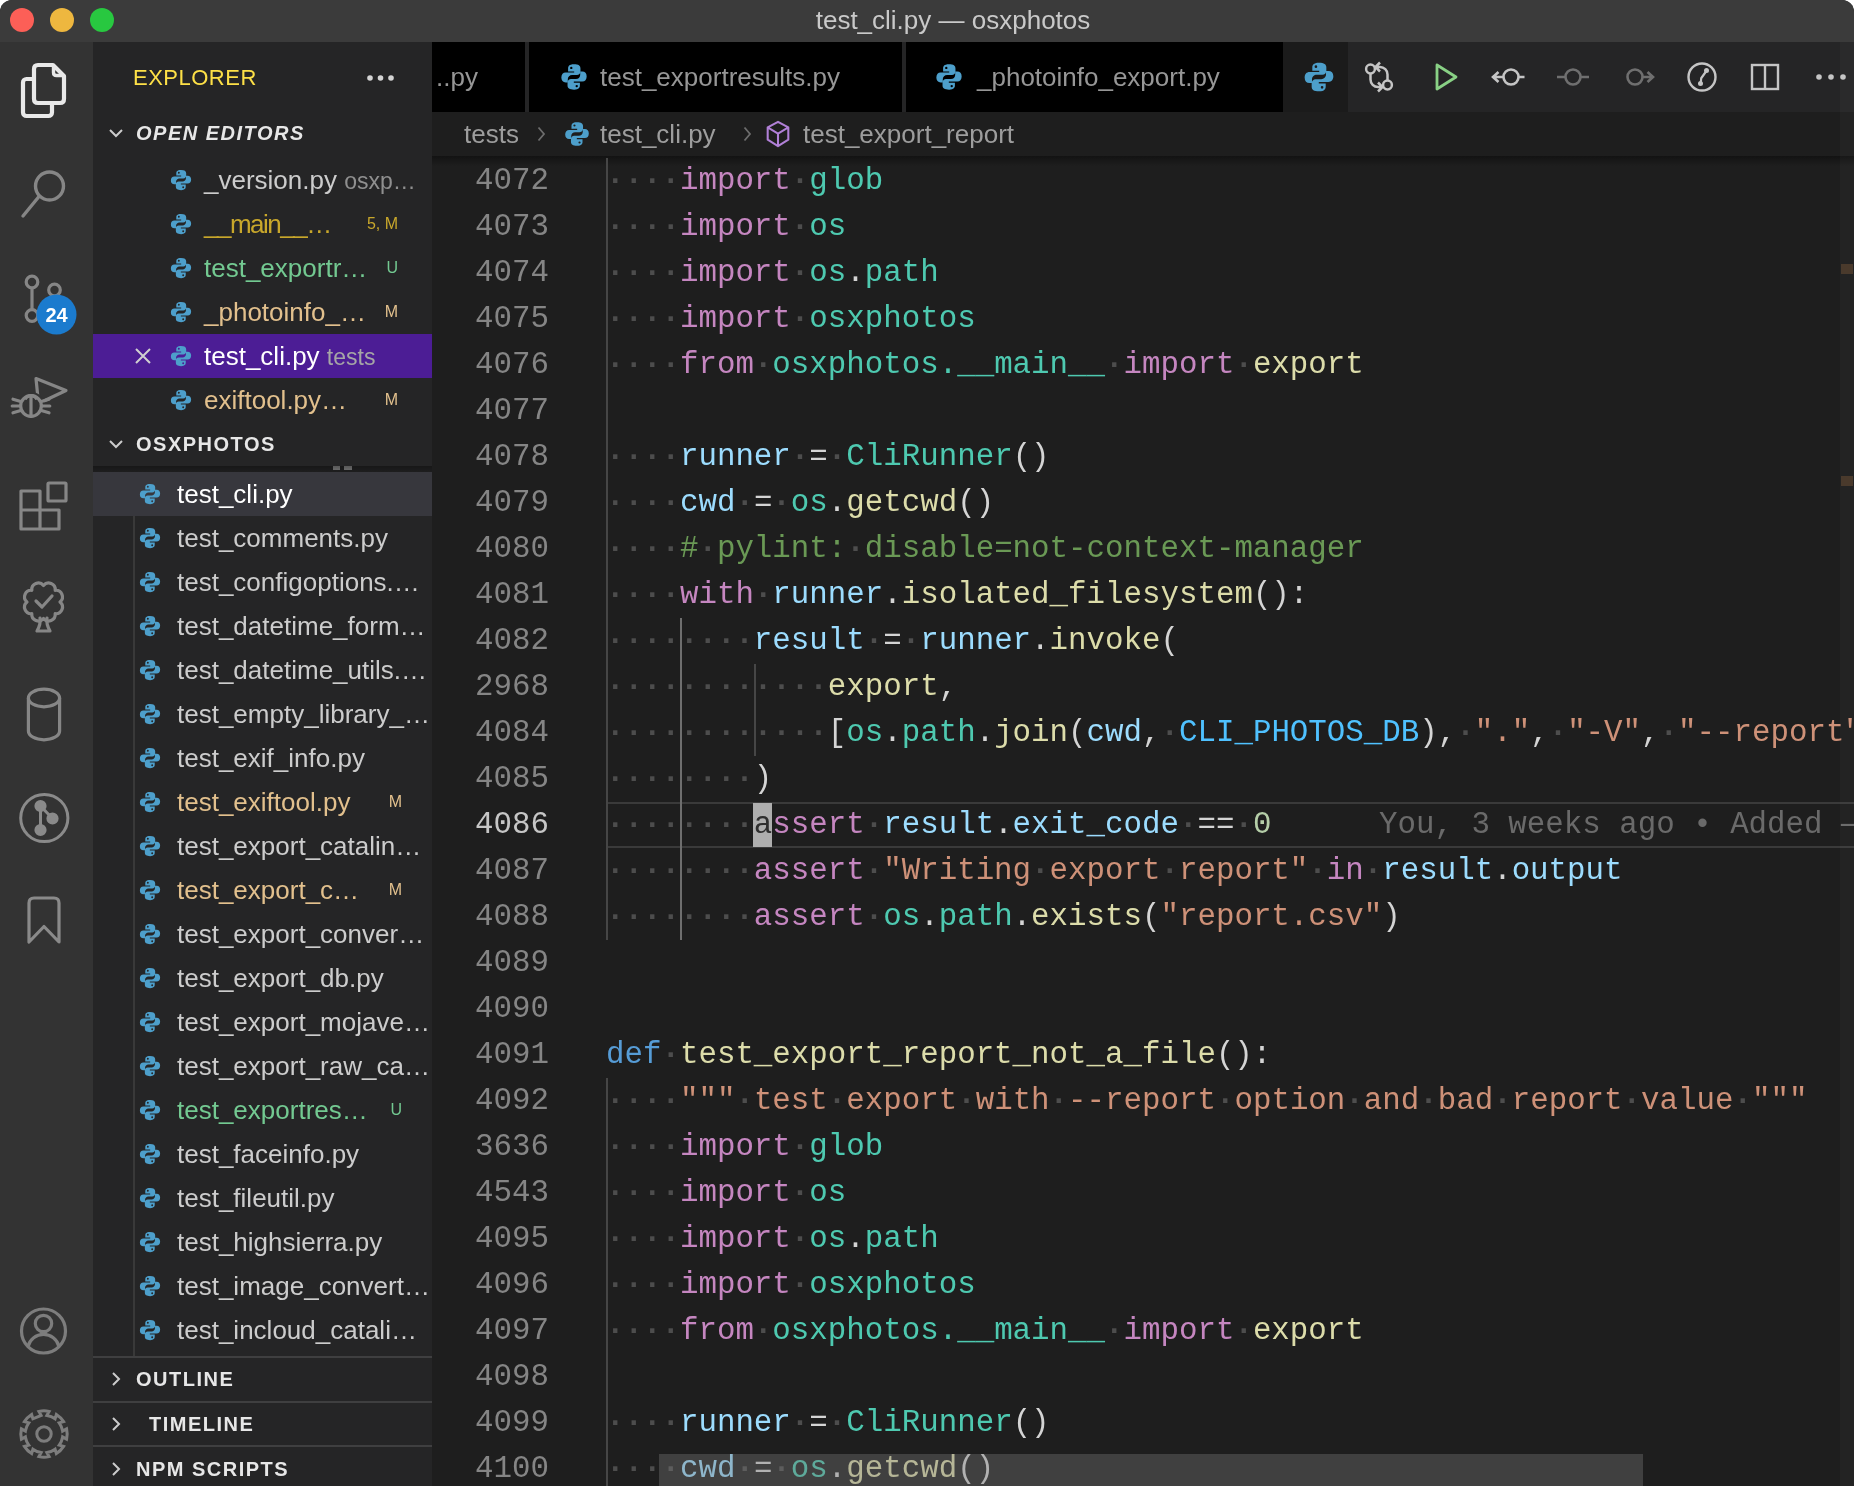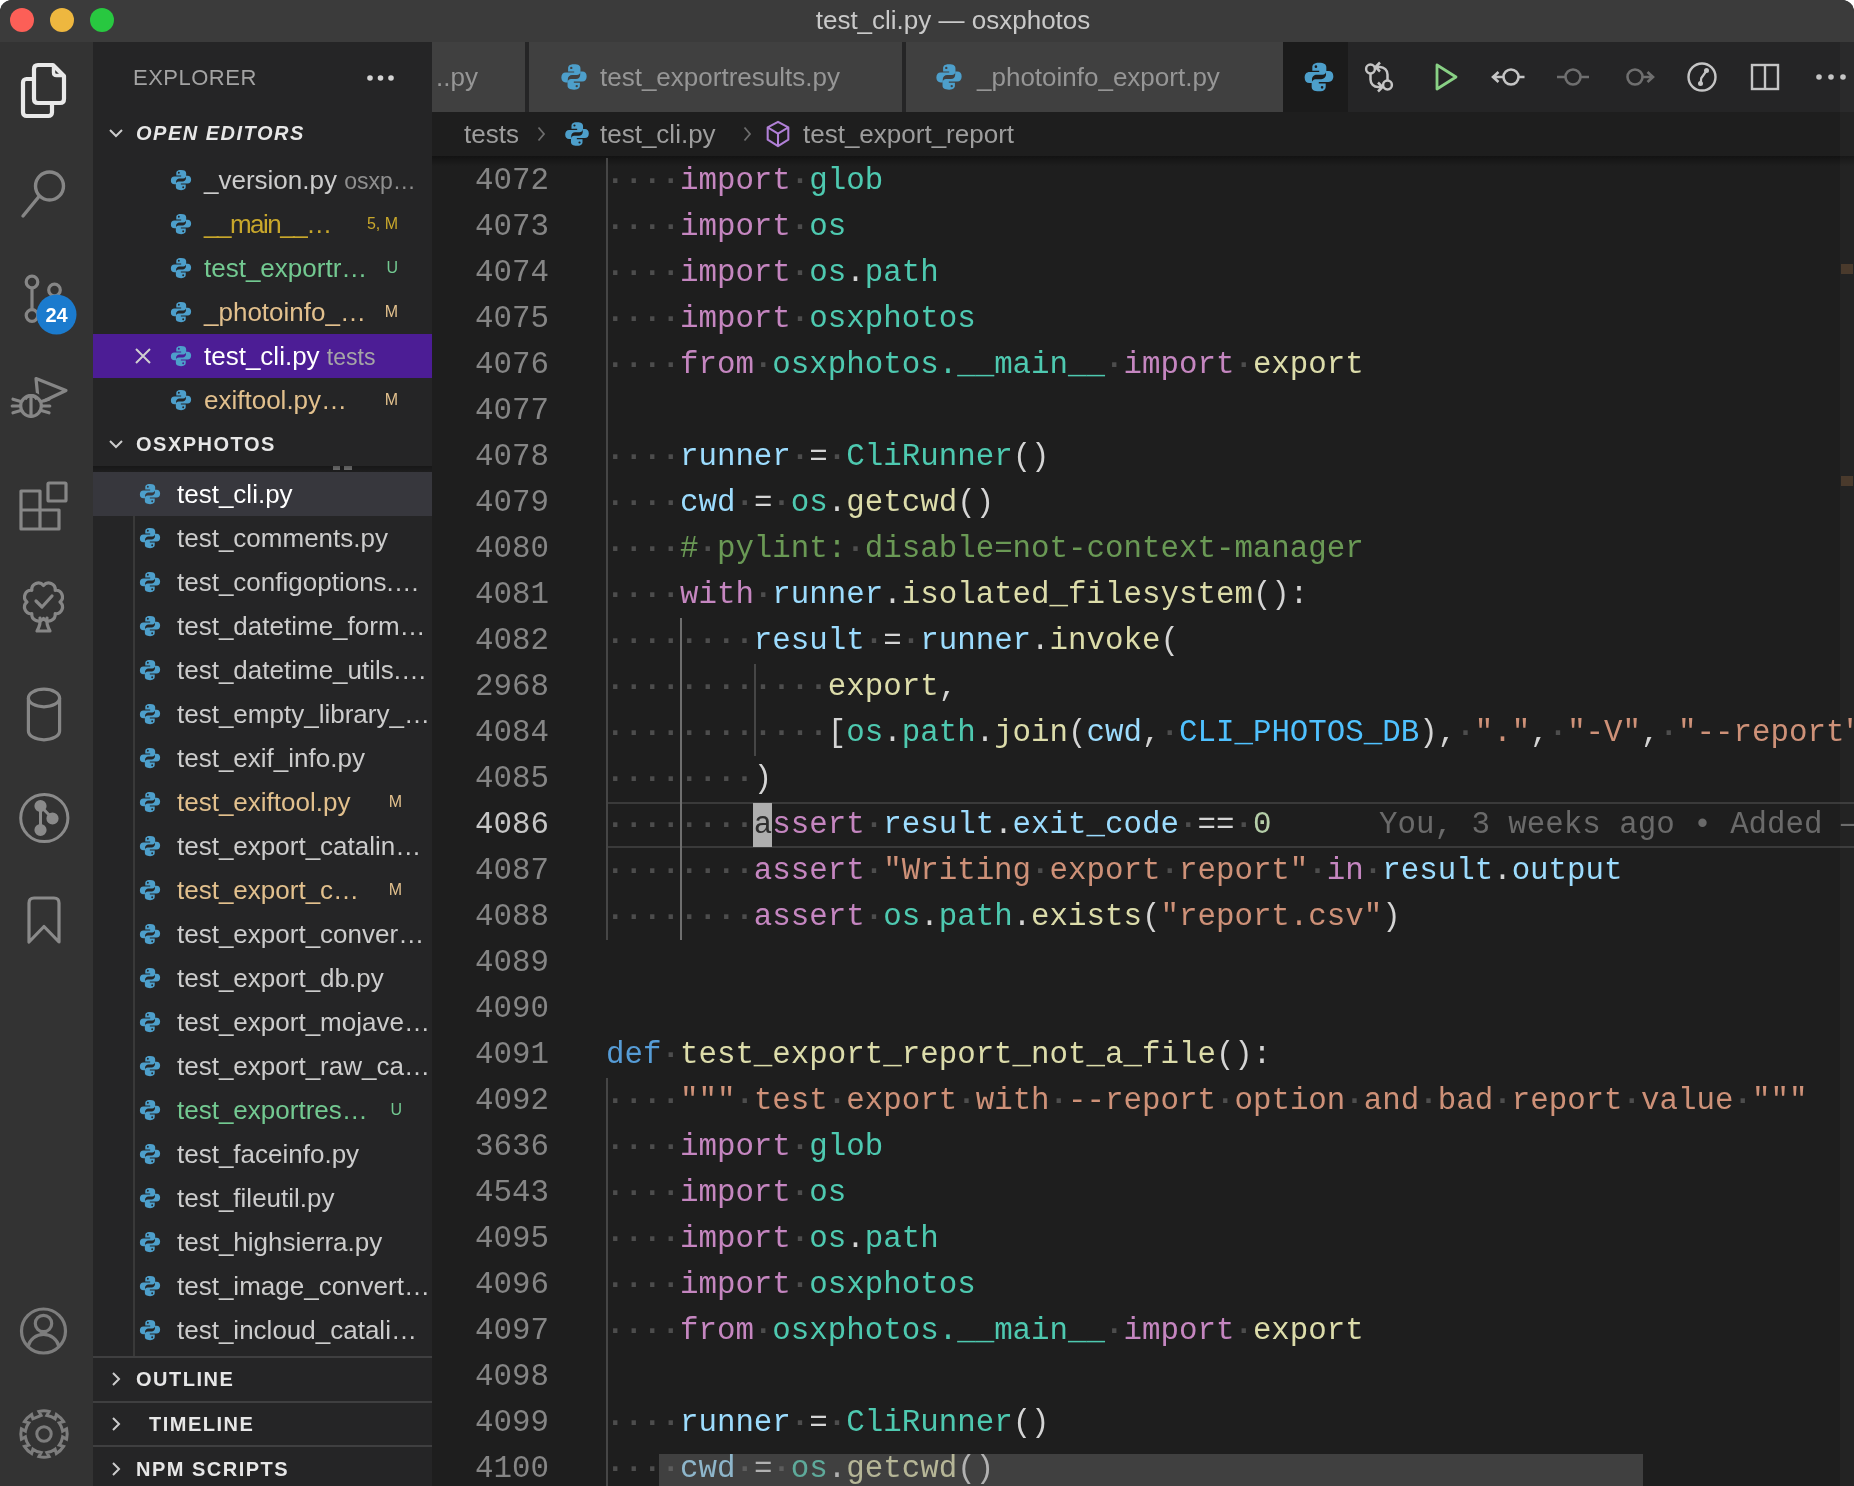--- a/index.html
+++ b/index.html
@@ -17,21 +17,21 @@
   .sb-row{position:absolute;left:0;width:339px;height:44px;line-height:44px;font-size:26px;color:#cccccc;white-space:nowrap;}
   .sb-hdr{position:absolute;left:0;width:339px;height:44px;line-height:44px;font-size:20px;font-weight:bold;color:#e7e7e7;letter-spacing:1.5px;}
   .desc{font-size:23px;color:#8f8f8f;}
   .badge{position:absolute;right:30px;top:0;font-size:16px;}
   .pyi{position:absolute;width:24px;height:24px;top:10px;}
   .sep{position:absolute;left:0;width:339px;height:2px;background:#3f3f40;}
   .chev{position:absolute;width:22px;height:22px;top:11px;}
   
   .editor{position:absolute;left:432px;top:42px;width:1422px;height:1444px;background:#1e1e1e;overflow:hidden;}
   .tabstrip{position:absolute;left:0;top:0;width:1422px;height:70px;background:#252526;}
-  .tab{position:absolute;top:0;height:70px;background:#404040;color:#969696;font-size:26px;line-height:70px;white-space:nowrap;}
+  .tab{position:absolute;top:0;height:70px;background:#000000;color:#969696;font-size:26px;line-height:70px;white-space:nowrap;}
   .crumbs{position:absolute;left:0;top:70px;width:1422px;height:44px;background:#1e1e1e;color:#9d9d9d;font-size:26px;line-height:44px;}
   
   .coderow{position:absolute;left:0;width:1422px;height:46px;line-height:46px;font-family:"Liberation Mono",monospace;font-size:30.8px;white-space:pre;}
   .ln{position:absolute;left:0;top:0;width:117px;text-align:right;color:#858585;}
   .ct{position:absolute;left:174px;top:0;text-align:right;}
   .k{color:#C586C0}.kb{color:#569CD6}.m{color:#4EC9B0}.f{color:#DCDCAA}.v{color:#9CDCFE}.c{color:#4FC1FF}
   .s{color:#CE9178}.cm{color:#6A9955}.n{color:#B5CEA8}.p{color:#D4D4D4}.w{color:#4d4d4d;font-weight:bold}
   .g{position:absolute;top:0;color:#6a6a6a;}
 </style>
 </head>
@@ -115,21 +115,21 @@
         <path d="M28 1304.5 a16 16 0 0 1 31 0"></path>
       </g>
 
       <g stroke="#7d7d7d" stroke-width="3">
         <path d="M41.1 1373.4 L38.9 1369.4 A23.2 23.2 0 0 1 49.1 1369.4 L46.9 1373.4 A18.8 18.8 0 0 1 55.1 1376.8 L56.4 1372.4 A23.2 23.2 0 0 1 63.6 1379.6 L59.2 1380.9 A18.8 18.8 0 0 1 62.6 1389.1 L66.6 1386.9 A23.2 23.2 0 0 1 66.6 1397.1 L62.6 1394.9 A18.8 18.8 0 0 1 59.2 1403.1 L63.6 1404.4 A23.2 23.2 0 0 1 56.4 1411.6 L55.1 1407.2 A18.8 18.8 0 0 1 46.9 1410.6 L49.1 1414.6 A23.2 23.2 0 0 1 38.9 1414.6 L41.1 1410.6 A18.8 18.8 0 0 1 32.9 1407.2 L31.6 1411.6 A23.2 23.2 0 0 1 24.4 1404.4 L28.8 1403.1 A18.8 18.8 0 0 1 25.4 1394.9 L21.4 1397.1 A23.2 23.2 0 0 1 21.4 1386.9 L25.4 1389.1 A18.8 18.8 0 0 1 28.8 1380.9 L24.4 1379.6 A23.2 23.2 0 0 1 31.6 1372.4 L32.9 1376.8 Z"></path>
         <circle cx="44" cy="1392" r="7.2"></circle>
       </g>
     </svg>
   </div>
   <div class="sidebar" id="sidebar">
-    <div class="abs" style="left:40px;top:14px;width:250px;height:44px;line-height:44px;font-size:22px;color:#a3a3a3;letter-spacing:0.5px;">EXPLORER</div>
+    <div class="abs" style="left:40px;top:14px;width:250px;height:44px;line-height:44px;font-size:22px;color:#fde047;letter-spacing:0.5px;">EXPLORER</div>
     <svg class="abs" style="left:270px;top:25px" width="36" height="22" viewBox="0 0 36 22">
         <circle cx="7" cy="11" r="2.8" fill="#d4d4d4"></circle>
         <circle cx="17.5" cy="11" r="2.8" fill="#d4d4d4"></circle>
         <circle cx="28" cy="11" r="2.8" fill="#d4d4d4"></circle>
       </svg>
 
     <svg class="chev" style="left:12px;top:80px" viewBox="0 0 22 22" fill="none" stroke="#cccccc" stroke-width="2">
         <path d="M5 8 l6 6 6 -6"></path>
       </svg>
     <div class="sb-hdr" style="left:43px;top:69px;font-style:italic;">OPEN EDITORS</div>

